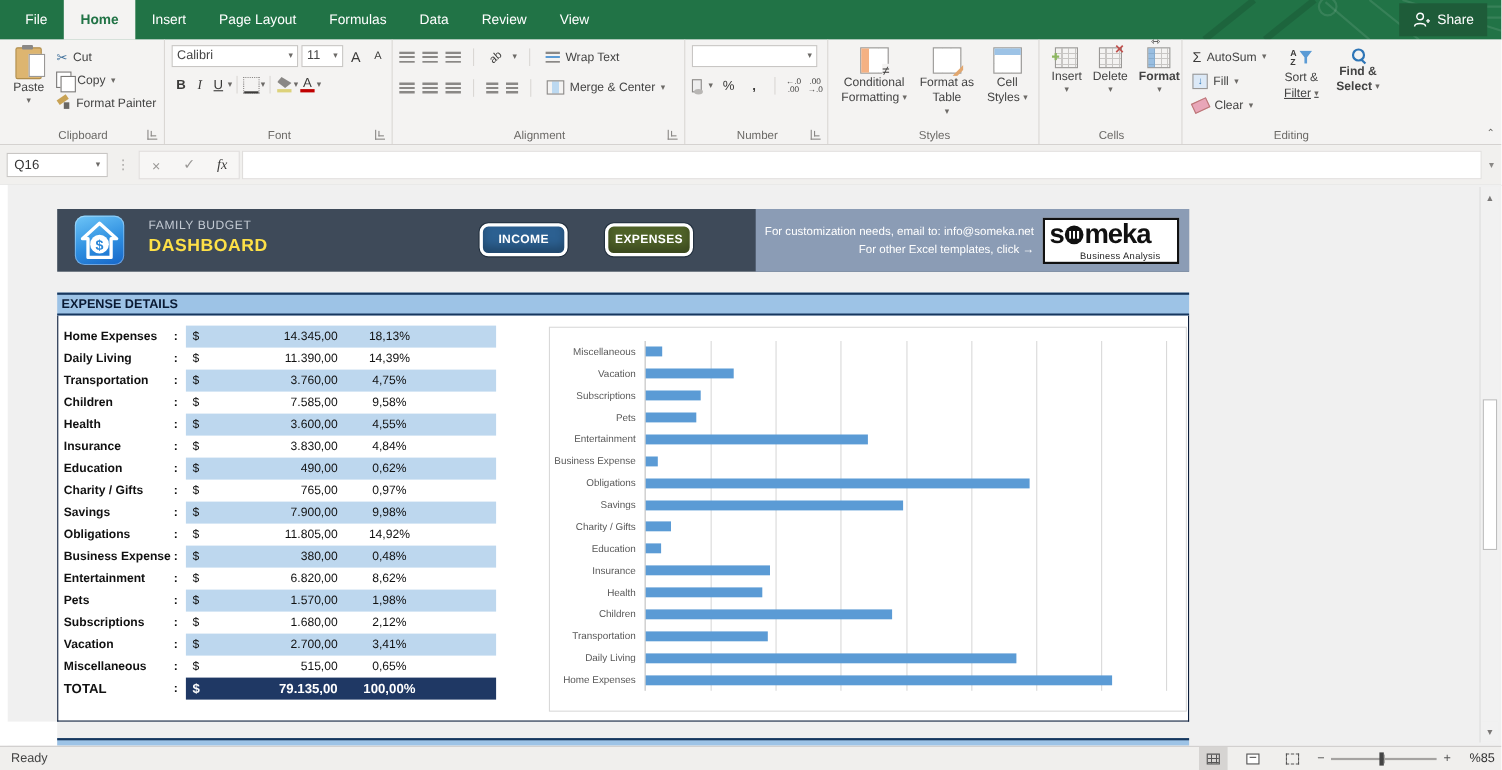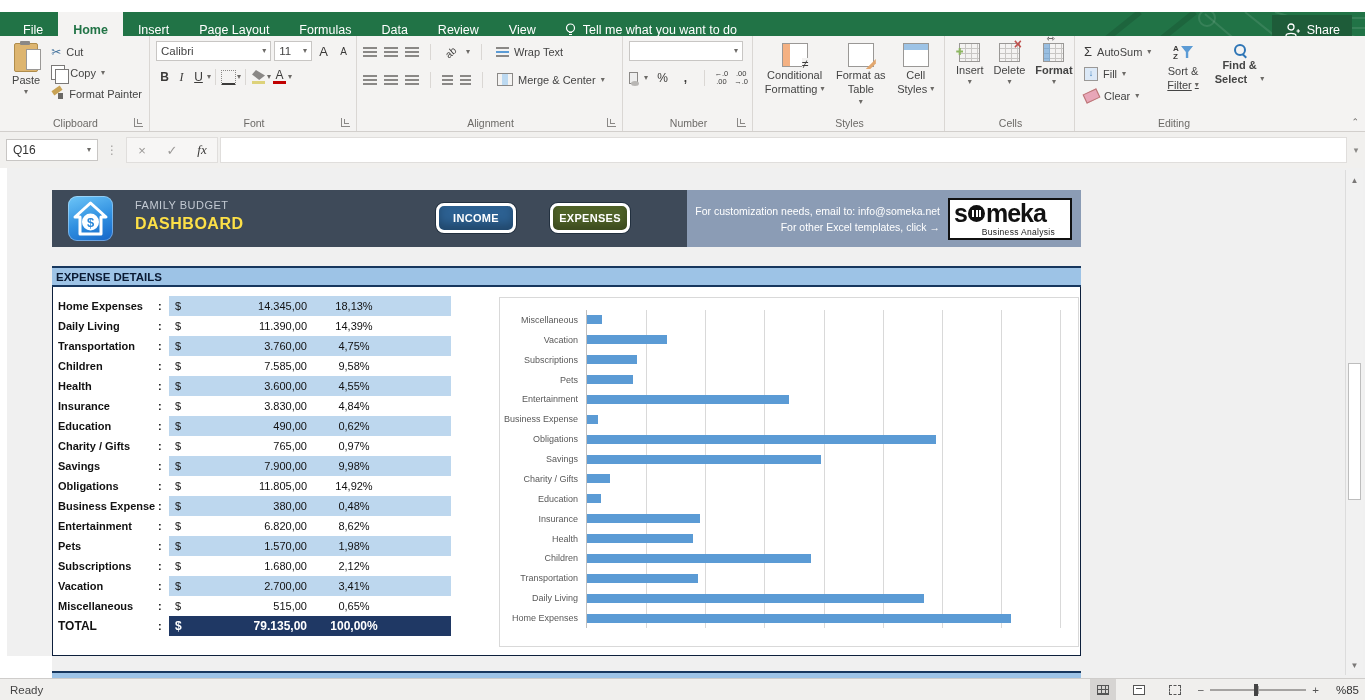--- a/index.html
+++ b/index.html
@@ -1,20 +1,20 @@
 <!DOCTYPE html>
 <html><head>
 <meta charset="utf-8">
 <style>
   html,body{margin:0;padding:0;background:#fff;}
   #app{position:relative;width:1365px;height:700px;overflow:hidden;
        font-family:"Liberation Sans","DejaVu Sans",sans-serif;
        -webkit-font-smoothing:antialiased;color:#333;}
   
-  .titlebar{position:absolute;left:0;top:12px;width:100%;height:36px;background:#217346;}
+  .titlebar{position:absolute;left:0;top:0;width:100%;height:36px;background:#217346;}
   .deco{position:absolute;right:0;top:0;height:36px;width:420px;pointer-events:none;}
   .tabs{position:absolute;left:8px;top:0;height:36px;display:flex;align-items:stretch;}
   .tab{padding:0 15px;line-height:36px;font-size:12.5px;color:#fff;white-space:nowrap;cursor:default;}
   .tab.active{background:#f4f3f2;color:#217346;font-weight:bold;}
   .tellme{display:flex;align-items:center;gap:7px;padding:0 14px;color:#fff;font-size:12.5px;white-space:nowrap;}
   .share-btn{position:absolute;right:13px;top:3px;height:30px;display:flex;align-items:center;gap:7px;
              padding:0 12px;background:#1e5c39;color:#fff;font-size:12.5px;}
   
   .ribbon{position:absolute;left:0;top:36px;width:100%;height:95px;background:#f4f3f2;
           border-bottom:1px solid #d2cfcc;display:flex;font-size:11px;color:#444;}
@@ -171,27 +171,20 @@
     </svg>
     <div class="tabs">
       <span class="tab">File</span>
       <span class="tab active">Home</span>
       <span class="tab">Insert</span>
       <span class="tab">Page Layout</span>
       <span class="tab">Formulas</span>
       <span class="tab">Data</span>
       <span class="tab">Review</span>
       <span class="tab">View</span>
-      <span class="tellme">
-        <svg width="11" height="15" viewBox="0 0 11 15">
-          <circle cx="5.5" cy="5" r="4" fill="none" stroke="#fff" stroke-width="1.2"></circle>
-          <path d="M4 9.5 H7 M4 11.5 H7" stroke="#fff" stroke-width="1.2"></path>
-        </svg>
-        <span>Tell me what you want to do</span>
-      </span>
     </div>
     <div class="share-btn">
       <svg width="16" height="14" viewBox="0 0 16 14">
         <circle cx="7" cy="4" r="3" fill="none" stroke="#fff" stroke-width="1.3"></circle>
         <path d="M2 13 C2 9.5 12 9.5 12 13" fill="none" stroke="#fff" stroke-width="1.3"></path>
         <path d="M12.5 8 H16 M14.2 6.2 V9.8" stroke="#fff" stroke-width="1.2"></path>
       </svg>
       <span>Share</span>
     </div>
   </div>
@@ -419,21 +412,21 @@
               </span>
             <span>Sort &amp;</span>
             <span style="display:flex;gap:3px;align-items:center;text-decoration:underline;">
                 <span>Filter</span>
                 <span class="caret">▾</span>
               </span>
           </div>
           <div class="bigbtn">
             <span class="ic ic-mag"></span>
             <span style="font-weight:bold;">Find &amp;</span>
-            <span style="display:flex;gap:13px;align-items:center;">
+            <span style="display:flex;gap:3px;align-items:center;">
                 <span style="font-weight:bold;">Select</span>
                 <span class="caret">▾</span>
               </span>
           </div>
         </div>
       </div>
       <div class="rgroup-footer">
           <span>Editing</span>
         </div>
     </div>

